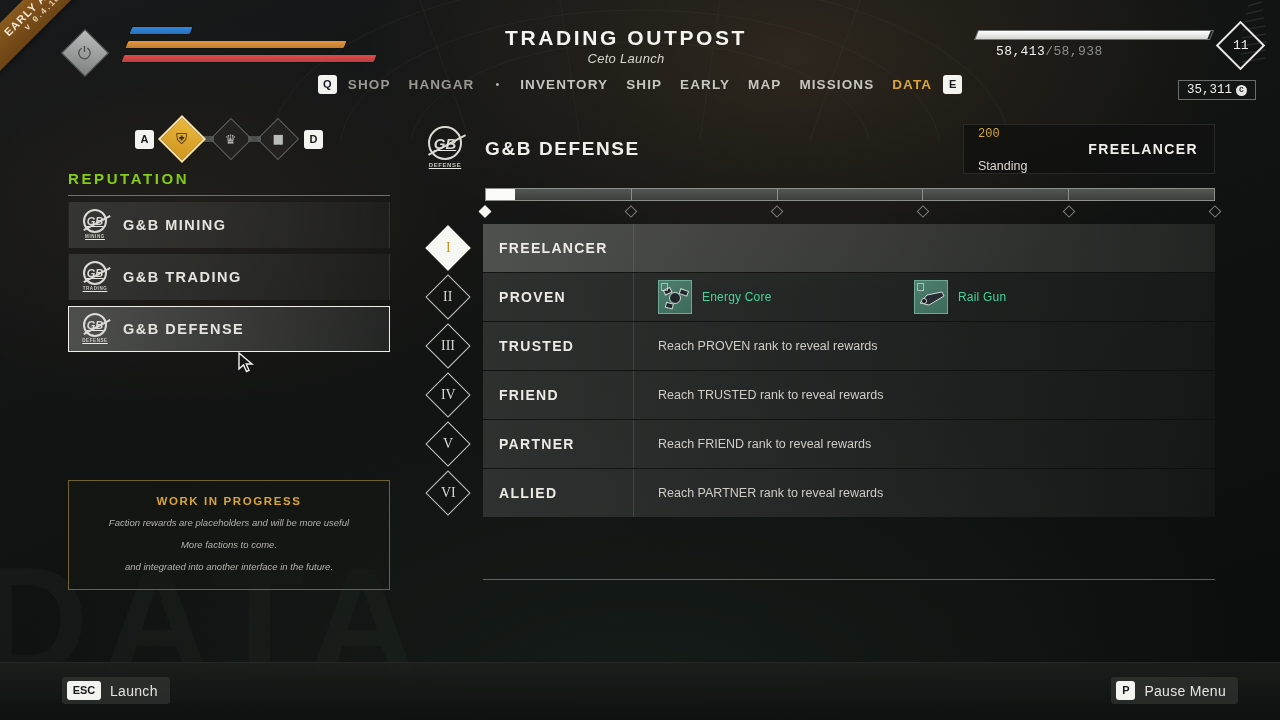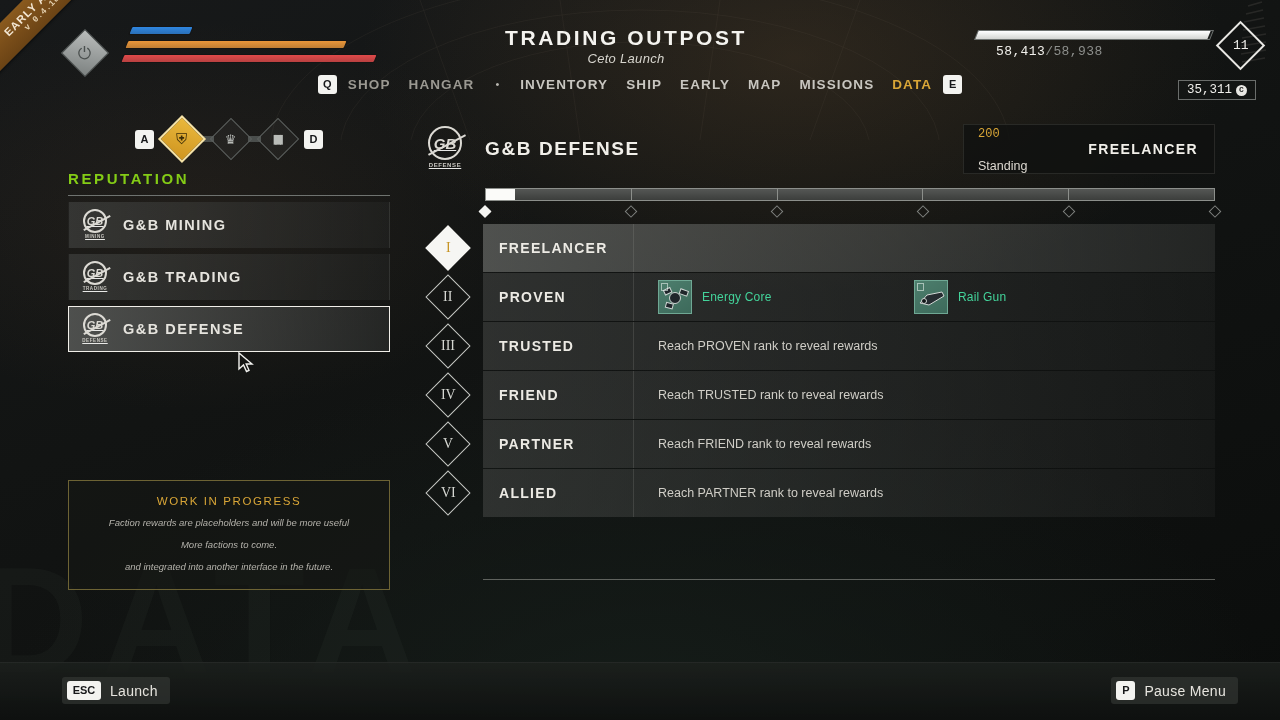--- a/index.html
+++ b/index.html
@@ -160,21 +160,21 @@
     content:""; position:absolute; left:-3px; top:11px; width:30px; height:2px;
     background:#dcdad4; transform:rotate(-28deg);
   }
   .gb-logo .sub { font-size:4.5px; font-weight:700; letter-spacing:.6px; color:#c9c7c1; margin-top:1px; }
 
   #wip-box {
     margin-top:128px; border:1px solid #6d6334;
     background:rgba(22,24,20,.55);
     padding:14px 18px 16px; text-align:center;
   }
-  #wip-title { font-size:11.5px; font-weight:400; letter-spacing:1.6px; color:#d9a637; }
+  #wip-title { font-size:11.5px; font-weight:700; letter-spacing:1.6px; color:#d9a637; }
   #wip-box p { font-size:9.5px; font-style:italic; color:#b4b2ab; line-height:13px; margin-top:9px; }
 
   #cursor { position:absolute; left:238px; top:352px; width:16px; height:22px; }
 
   
   #panel { position:absolute; left:415px; top:118px; width:800px; }
   #panel-head { height:62px; display:flex; align-items:center; position:relative; }
   .gb-logo.big { width:40px; height:46px; margin-left:10px; }
   .gb-logo.big .mark { width:34px; height:34px; font-size:15px; border-width:2px;}
   .gb-logo.big .mark::after { left:-4px; top:16px; width:42px; }

